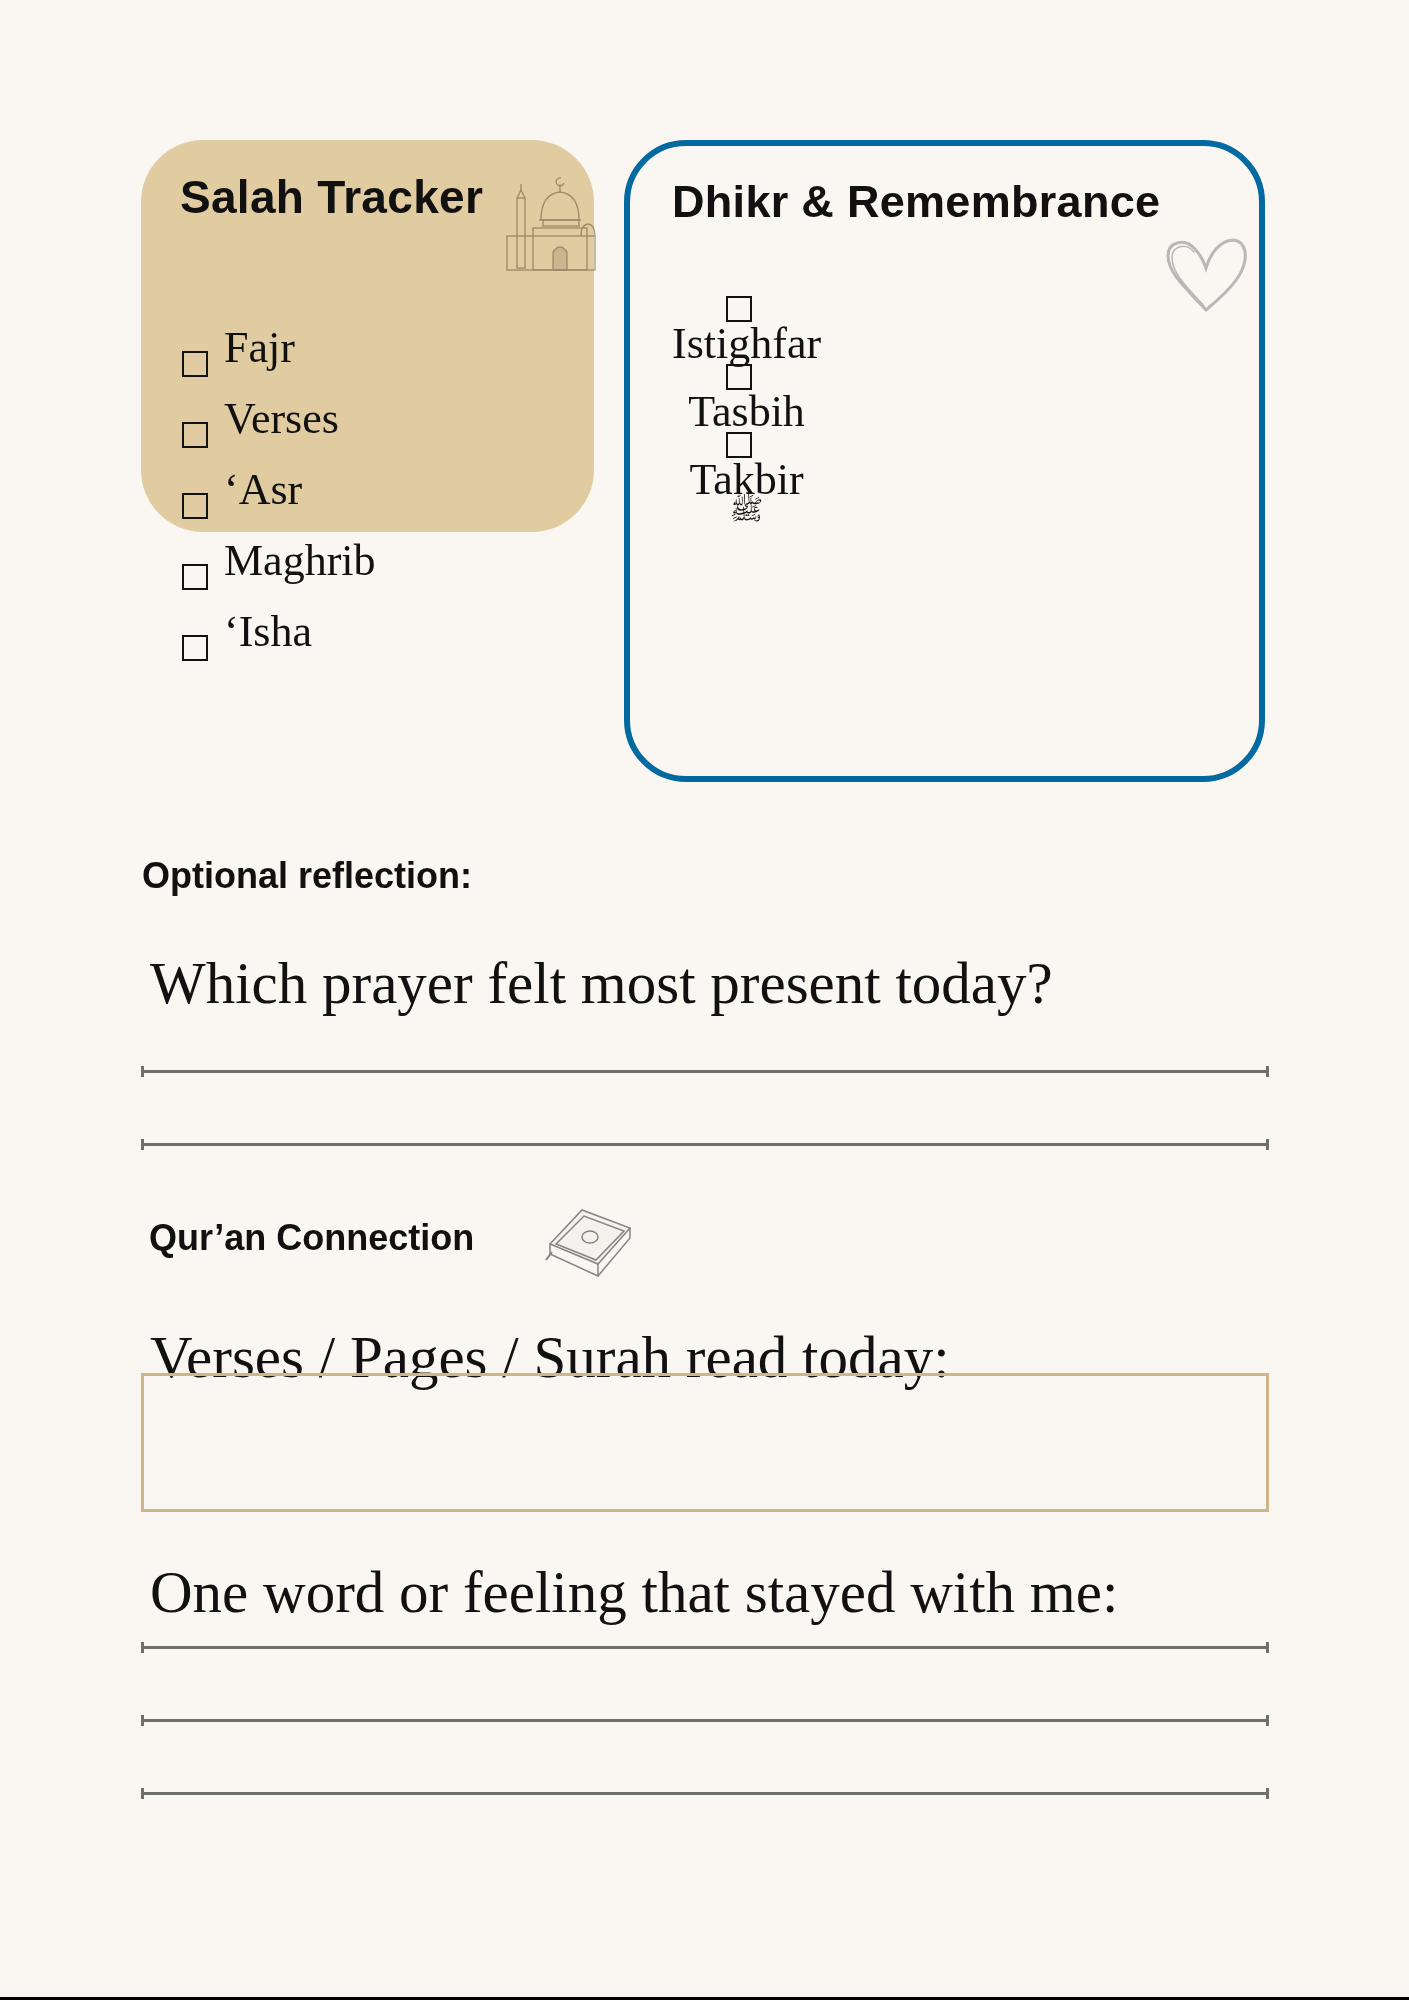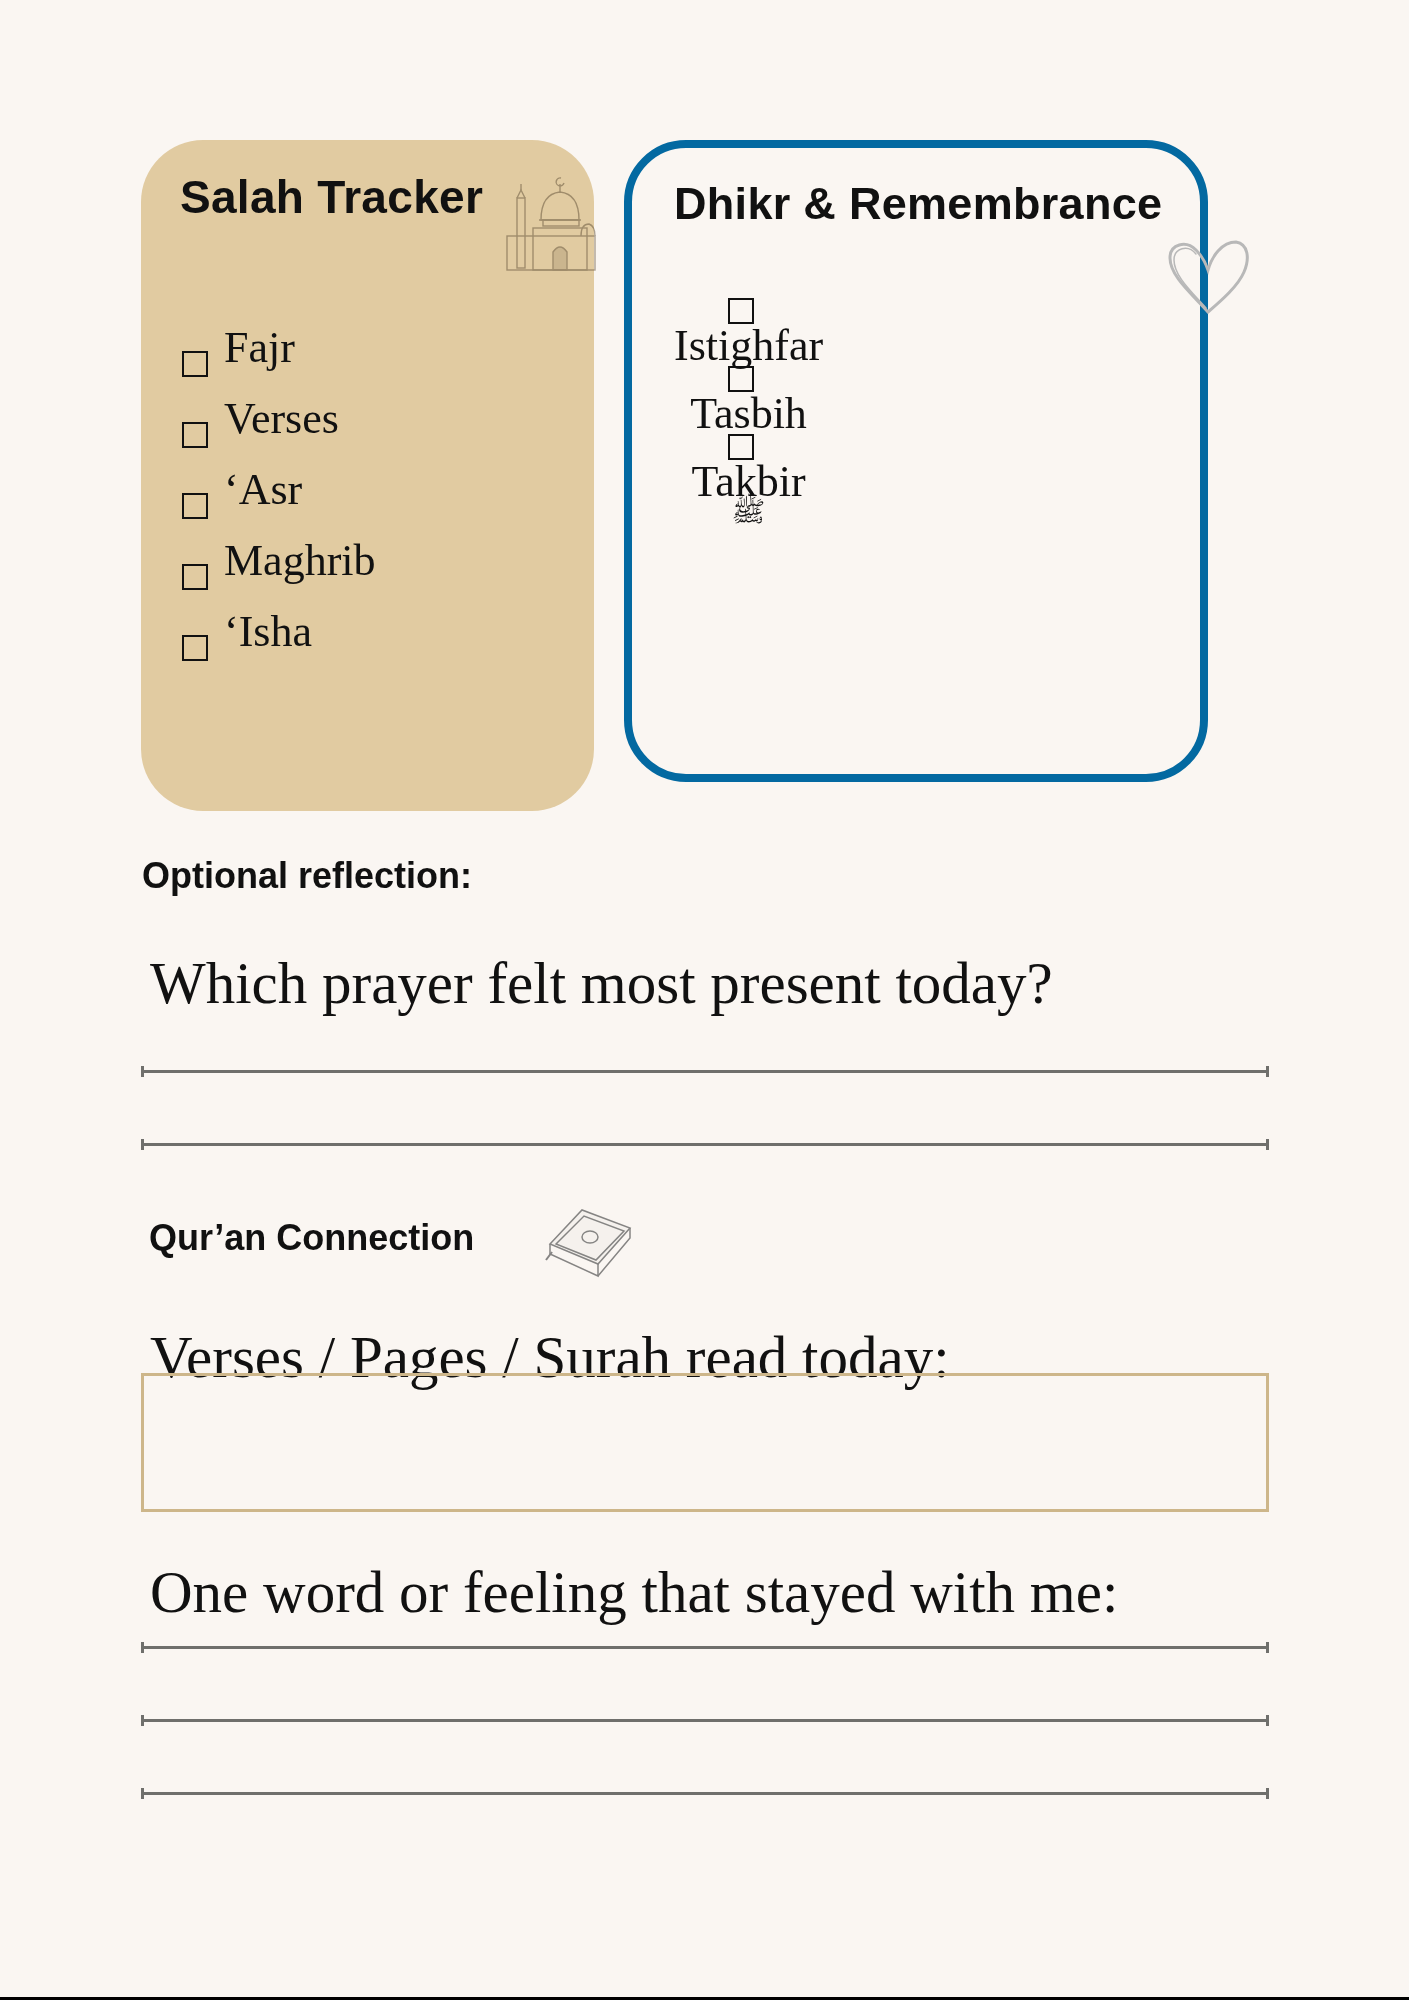--- a/index.html
+++ b/index.html
@@ -16,21 +16,21 @@
     }
     .sans { font-family: "Liberation Sans", "DejaVu Sans", sans-serif; font-weight: 700; }
     .serif { font-family: "Liberation Serif", "DejaVu Serif", serif; }
 
     
     .salah-card {
       position: absolute;
       left: 141px;
       top: 140px;
       width: 453px;
-      height: 671px;
+      height: 392px;
       background: #e1cba1;
       border-radius: 62px;
     }
     .salah-title {
       position: absolute;
       left: 39px;
       top: 30px;
       font-size: 46px;
       letter-spacing: 0.3px;
       margin: 0;
@@ -66,23 +66,23 @@
       flex: none;
       position: relative;
       top: 4px;
     }
 
     
     .dhikr-card {
       position: absolute;
       left: 624px;
       top: 140px;
-      width: 584px;
+      width: 641px;
       height: 642px;
-      border: 8px solid #0369a1;
+      border: 6px solid #0369a1;
       border-radius: 62px;
       box-sizing: border-box;
     }
     .dhikr-title {
       position: absolute;
       left: 42px;
       top: 30px;
       font-size: 45px;
       margin: 0;
       letter-spacing: 0.3px;

